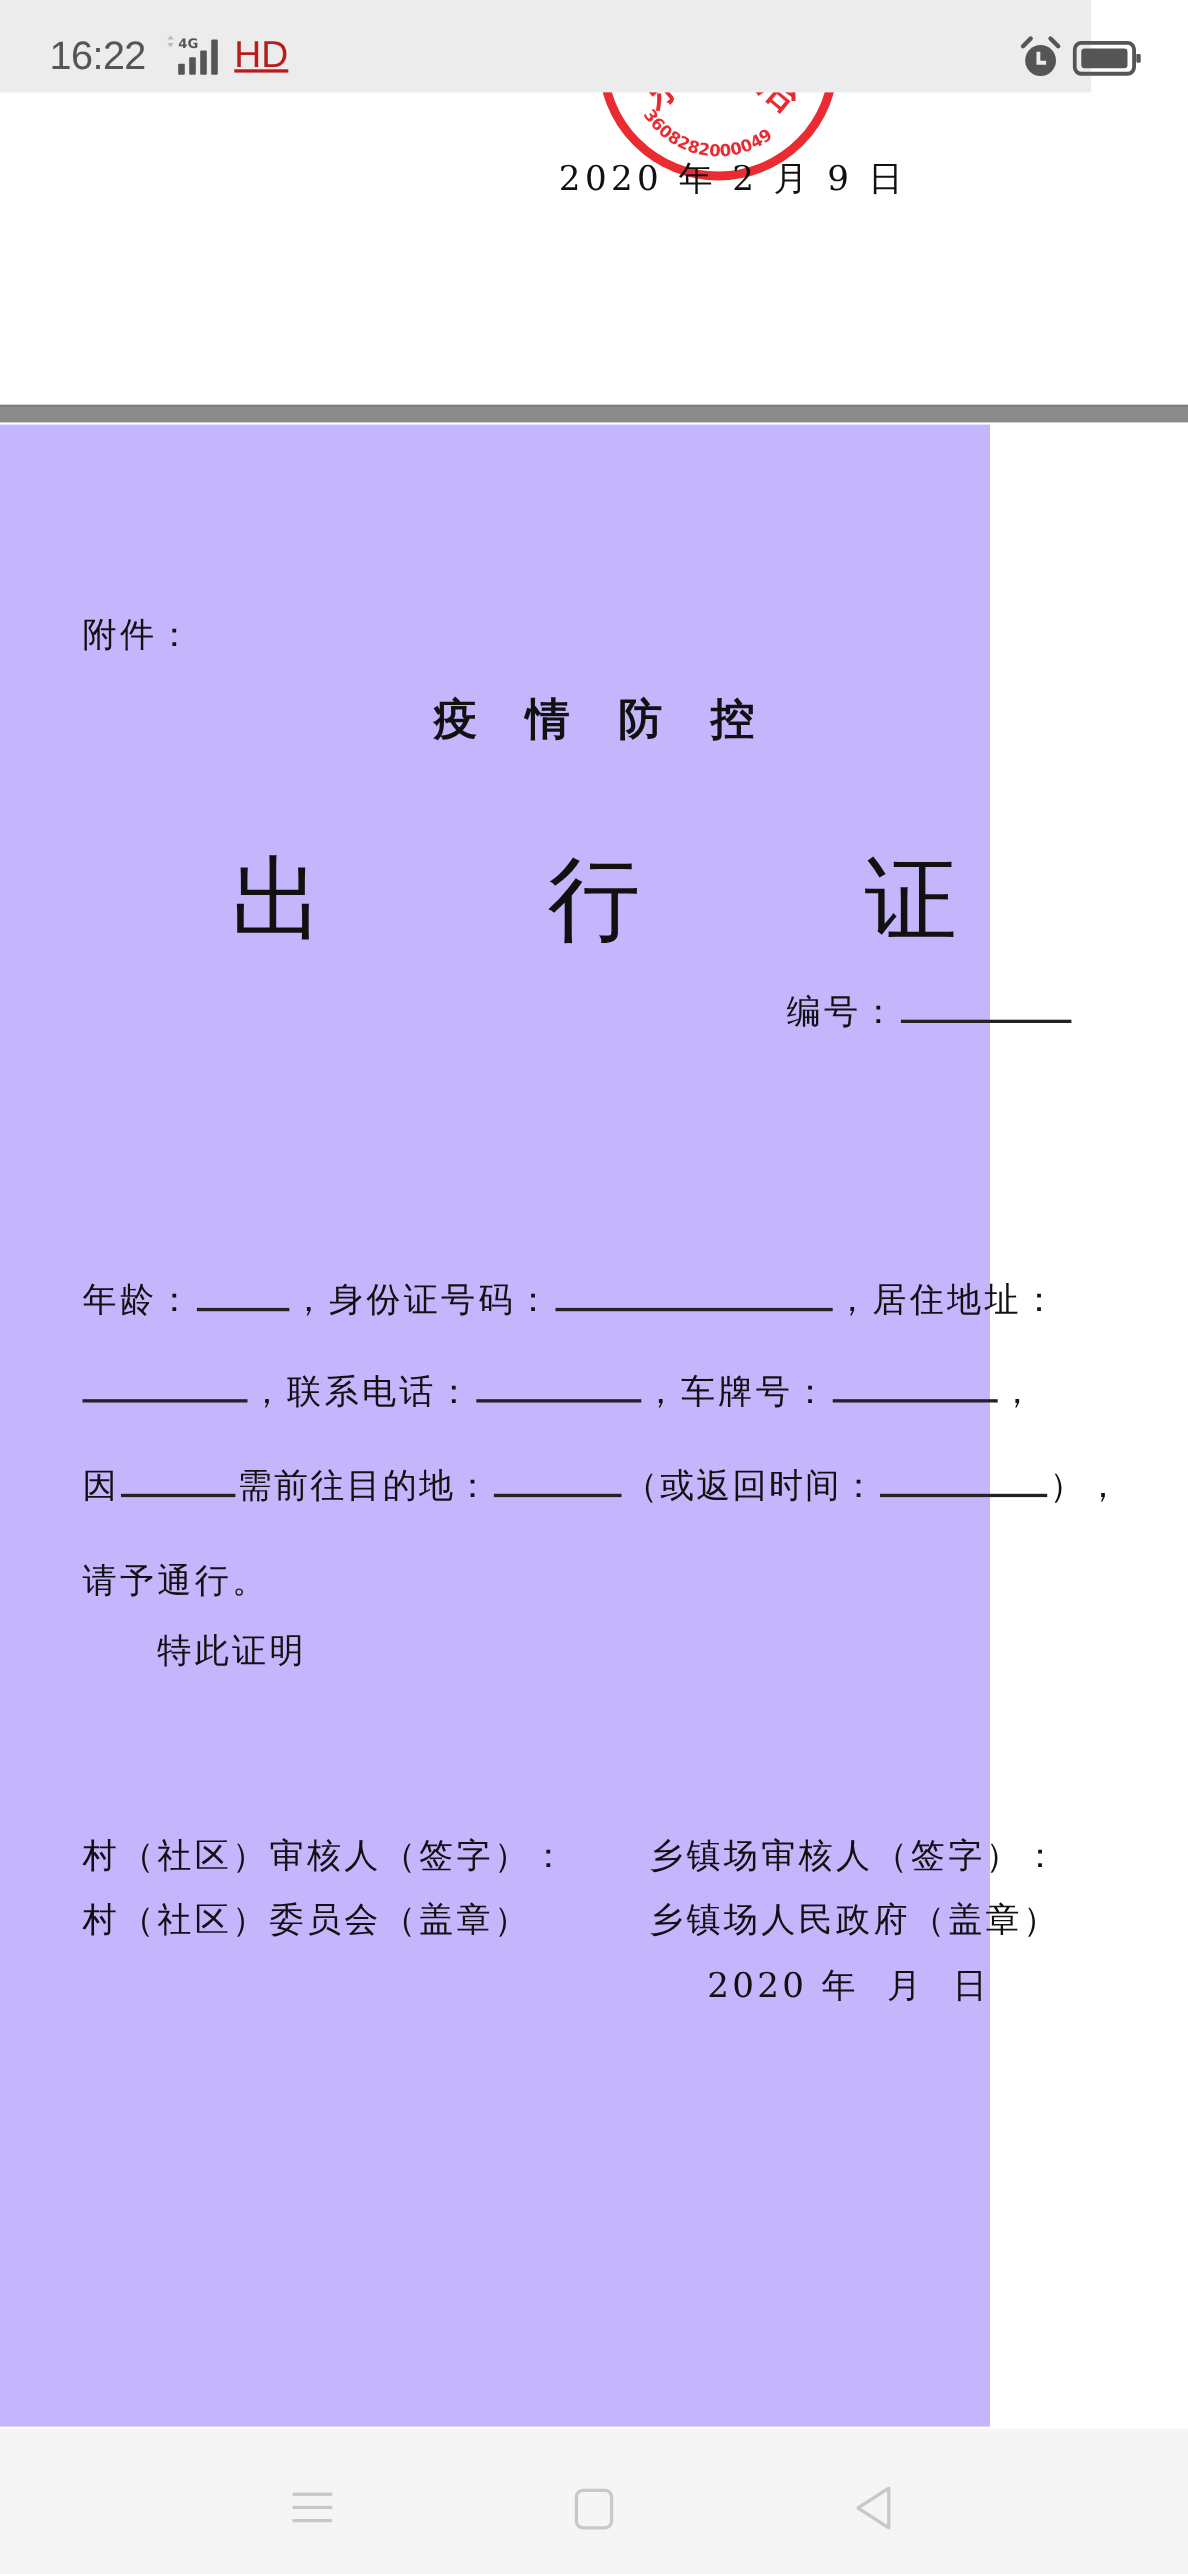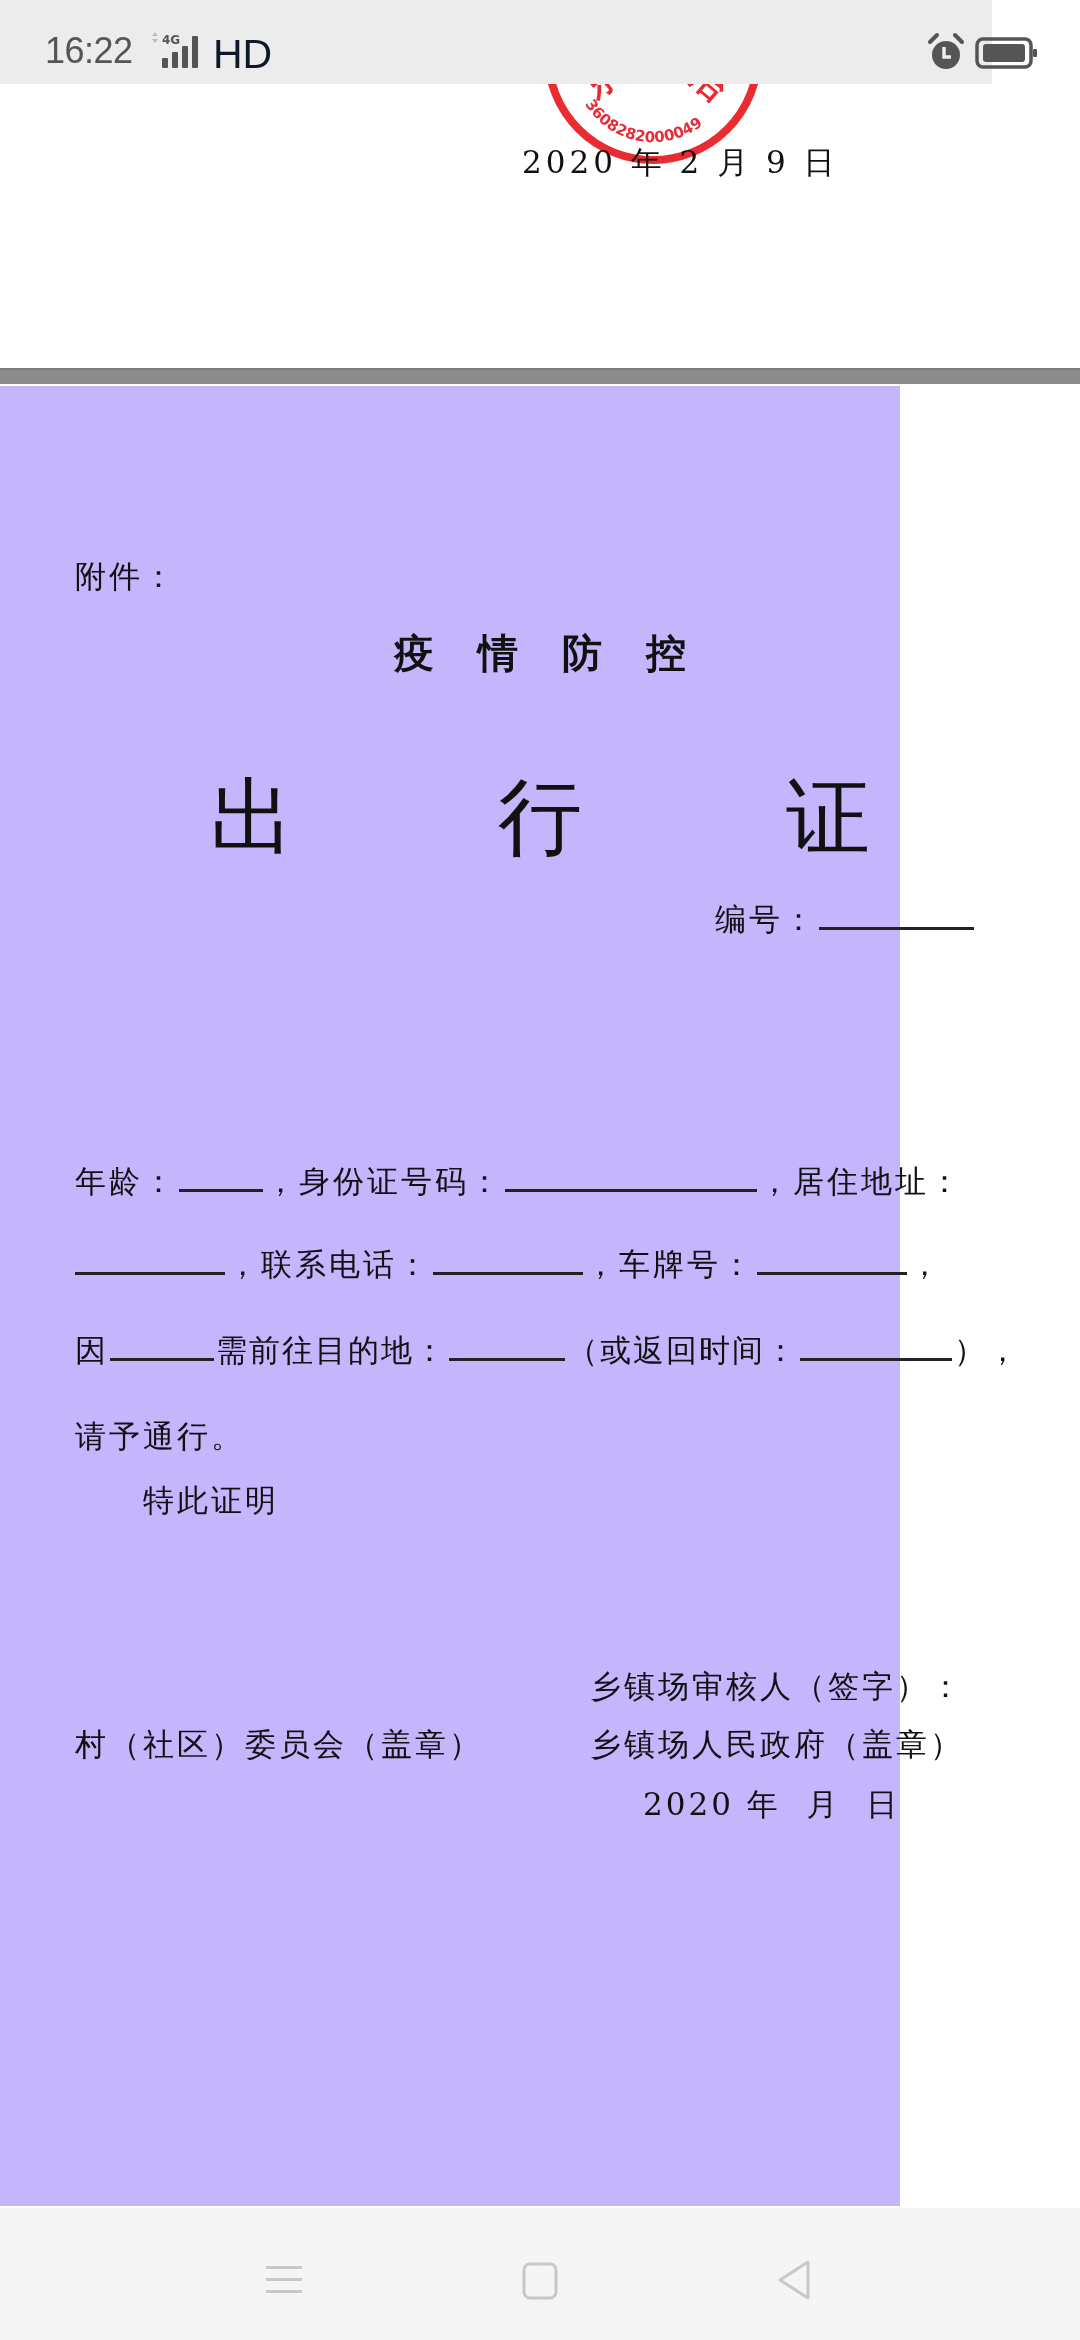--- a/index.html
+++ b/index.html
@@ -18,38 +18,38 @@
   }
   .status-time {
     position: absolute; left: 45px; top: 30px;
     font-family: "Liberation Sans", "DejaVu Sans", sans-serif;
     font-size: 36px; color: #555; letter-spacing: -0.5px;
   }
   .net-icon { position: absolute; left: 148px; top: 32px; width: 60px; height: 38px; }
   .hd-label {
     position: absolute; left: 213px; top: 31px;
     font-family: "Liberation Sans", "DejaVu Sans", sans-serif;
-    font-size: 41px; color: #0f172a;
+    font-size: 34px; color: #b91c1c; text-decoration: underline;
   }
   .alarm-icon { position: absolute; left: 926px; top: 32px; width: 40px; height: 40px; }
   .battery-icon { position: absolute; left: 975px; top: 37px; width: 64px; height: 32px; }
 
   
   .page-top {
     position: absolute; top: 0; left: 0; width: 1080px; height: 368px; background: #fff; overflow: hidden;
   }
   .stamp {
     position: absolute; left: 538px; top: -60px; width: 230px; height: 230px;
   }
   .office-line {
     position: absolute; left: 420px; top: 75px;
     font-size: 31px; letter-spacing: 5px; color: #111; white-space: nowrap;
   }
   .date-line {
-    position: absolute; left: 522px; top: 142px;
+    position: absolute; left: 508px; top: 142px;
     font-size: 31px; letter-spacing: 4px; color: #111; white-space: nowrap;
   }
   .page-gap {
     position: absolute; top: 368px; left: 0; width: 1080px; height: 16px;
     background: #8b8b8b; border-top: 2px solid #7c7c7c;
   }
 
   
   .page2 { position: absolute; top: 386px; left: 0; width: 900px; height: 1820px; background: #c4b5fd; }
   .attach-label {
@@ -152,20 +152,21 @@
       <span class="blank" style="width:150px; margin-left:0"></span><span>，联系电话：</span><span class="blank" style="width:150px"></span><span>，车牌号：</span><span class="blank" style="width:150px"></span><span>，</span>
     </div>
 
     <div class="body-line" style="top:944px; letter-spacing:2px;">
       <span>因</span><span class="blank" style="width:104px"></span><span>需前往目的地：</span><span class="blank" style="width:116px"></span><span>（或返回时间：</span><span class="blank" style="width:152px"></span><span>），</span>
     </div>
 
     <div class="body-line" style="top:1030px;">请予通行。</div>
     <div class="body-line" style="top:1094px; left:143px;">特此证明</div>
 
+    <div class="sig-block" style="left:75px; top:1280px;">村（社区）审核人（签字）：</div>
     <div class="sig-block" style="left:75px; top:1338px;">村（社区）委员会（盖章）</div>
     <div class="sig-block" style="left:590px; top:1338px;">乡镇场人民政府（盖章）</div>
     <div class="sig-block" style="left:590px; top:1280px;">乡镇场审核人（签字）：</div>
     <div class="sig-block" style="left:643px; top:1398px; white-space:pre;">2020 年  月  日</div>
   </div>
 
   <div class="nav-bar">
     <svg class="nav-btn" style="left:262px;" viewBox="0 0 44 44">
       <rect x="4" y="8" width="36" height="3" fill="#c8c8c8"></rect>
       <rect x="4" y="20" width="36" height="3" fill="#c8c8c8"></rect>

